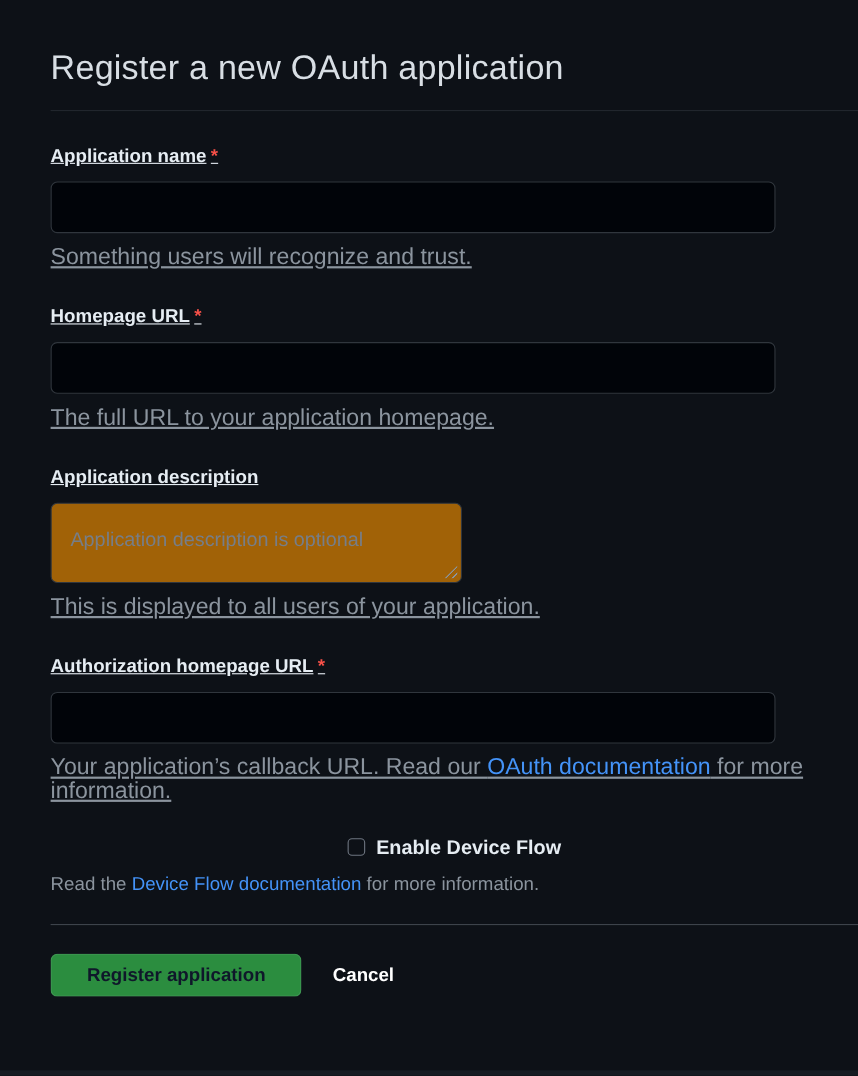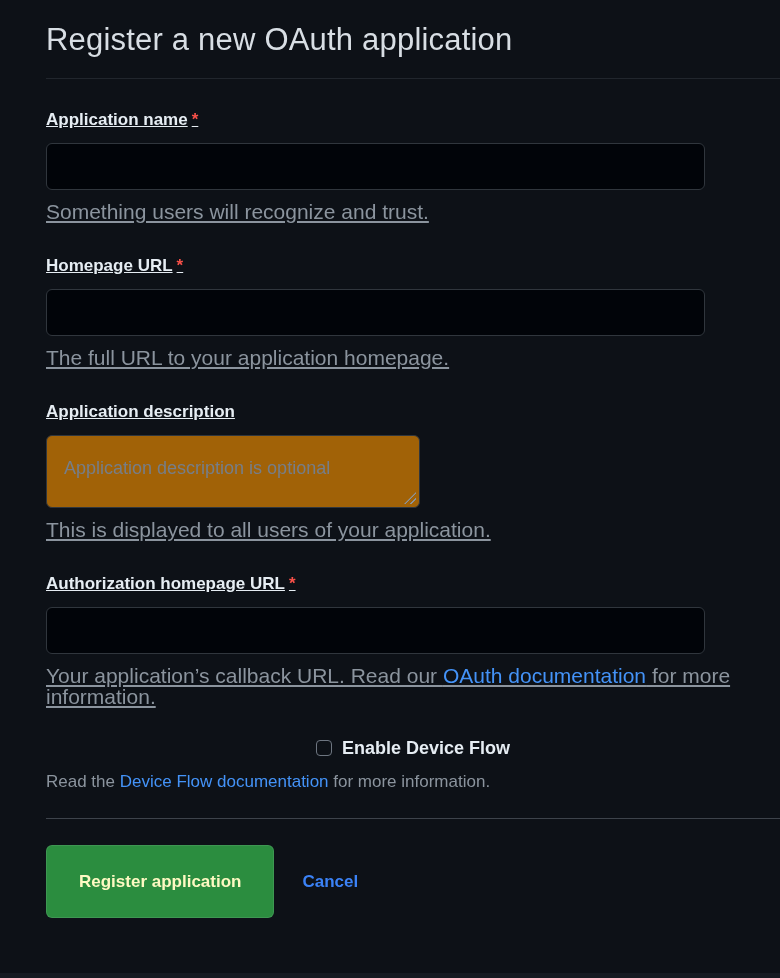--- a/index.html
+++ b/index.html
@@ -12,21 +12,21 @@
     font-family: "Liberation Sans", "DejaVu Sans", sans-serif;
     color: #e6edf3;
     position: relative;
   }
   .container {
     padding-left: 46px;
     padding-right: 0;
   }
   .page-title {
     margin: 0;
-    padding-top: 18px;
+    padding-top: 40px;
     font-size: 31px;
     font-weight: 300;
     letter-spacing: 0.2px;
     color: #d8dee4;
     line-height: 44px;
   }
   .divider {
     border: none;
     border-top: 1px solid #21262d;
     margin: 16px 0 0 0;
@@ -145,33 +145,33 @@
   .para.second { margin-top: 12px; }
   .actions-row {
     margin-top: 26px;
     display: flex;
     align-items: center;
   }
   .primary-button {
     background: #2b8d3f;
     border: 1px solid rgba(240,246,252,0.1);
     border-radius: 6px;
-    color: #fef9c3;
-    font-size: 17px;
-    font-weight: 700;
-    padding: 25px 32px;
+    color: #0f172a;
+    font-size: 17px;
+    font-weight: 700;
+    padding: 8px 32px;
     cursor: pointer;
     font-family: "Liberation Sans", "DejaVu Sans", sans-serif;
     line-height: 21px;
   }
   .cancel-link {
     margin-left: 28px;
     font-size: 17px;
     font-weight: 700;
-    color: #3b82f6;
+    color: #ffffff;
     text-decoration: none;
     cursor: pointer;
   }
   .footer-strip {
     position: absolute;
     left: 0;
     bottom: 0;
     width: 780px;
     height: 5px;
     background: #161b22;

